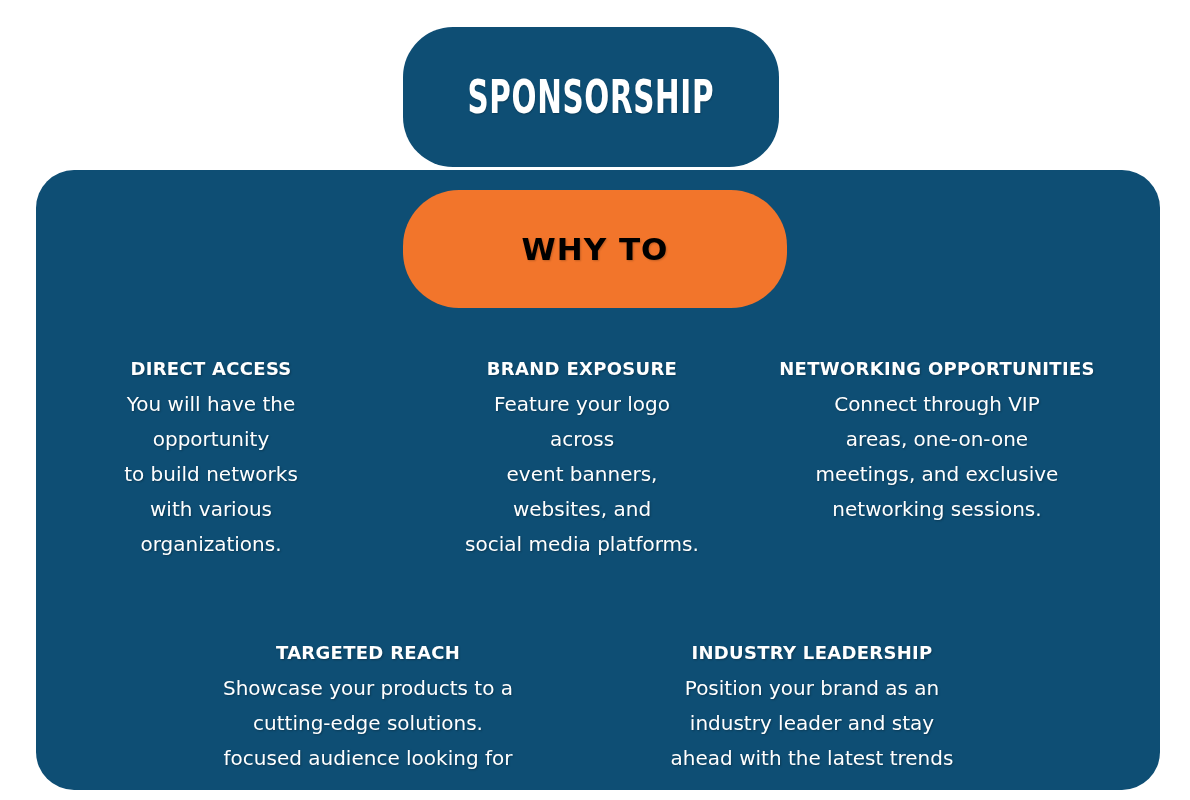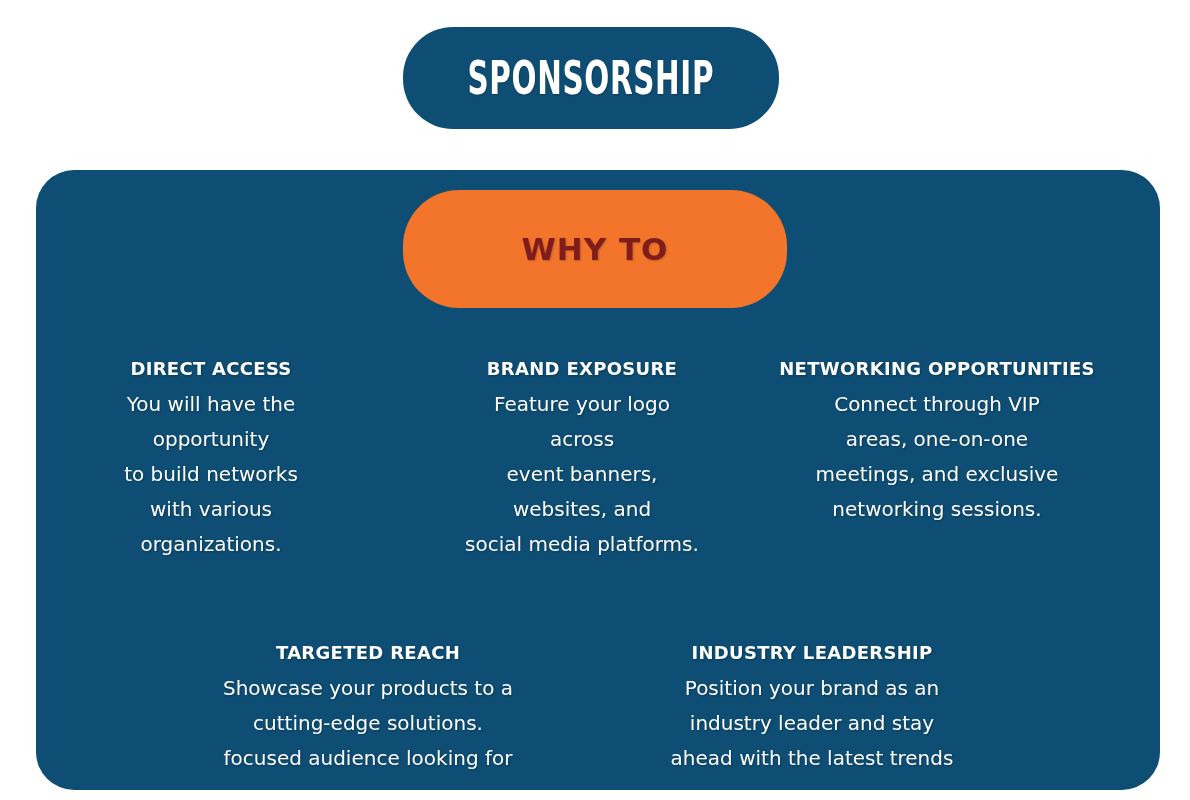--- a/index.html
+++ b/index.html
@@ -14,21 +14,21 @@
     height: 800px;
     background: #FFFFFF;
     overflow: hidden;
   }
   
   .title-pill {
     position: absolute;
     left: 403px;
     top: 27px;
     width: 376px;
-    height: 102px;
+    height: 140px;
     background: #0E4E74;
     border-radius: 50px;
     display: flex;
     align-items: center;
     justify-content: center;
   }
   .title-text {
     color: #FFFFFF;
     font-size: 46px;
     font-weight: 800;
@@ -54,21 +54,21 @@
     top: 20px;
     width: 384px;
     height: 118px;
     background: #F2752B;
     border-radius: 56px;
     display: flex;
     align-items: center;
     justify-content: center;
   }
   .subtitle-text {
-    color: #7f1d1d;
+    color: #000000;
     font-size: 31px;
     font-weight: 700;
     line-height: 47px;
     text-align: center;
     letter-spacing: 1px;
     text-shadow: 1px 1px 2px rgba(0,0,0,0.2);
   }
   
   .section {
     position: absolute;

